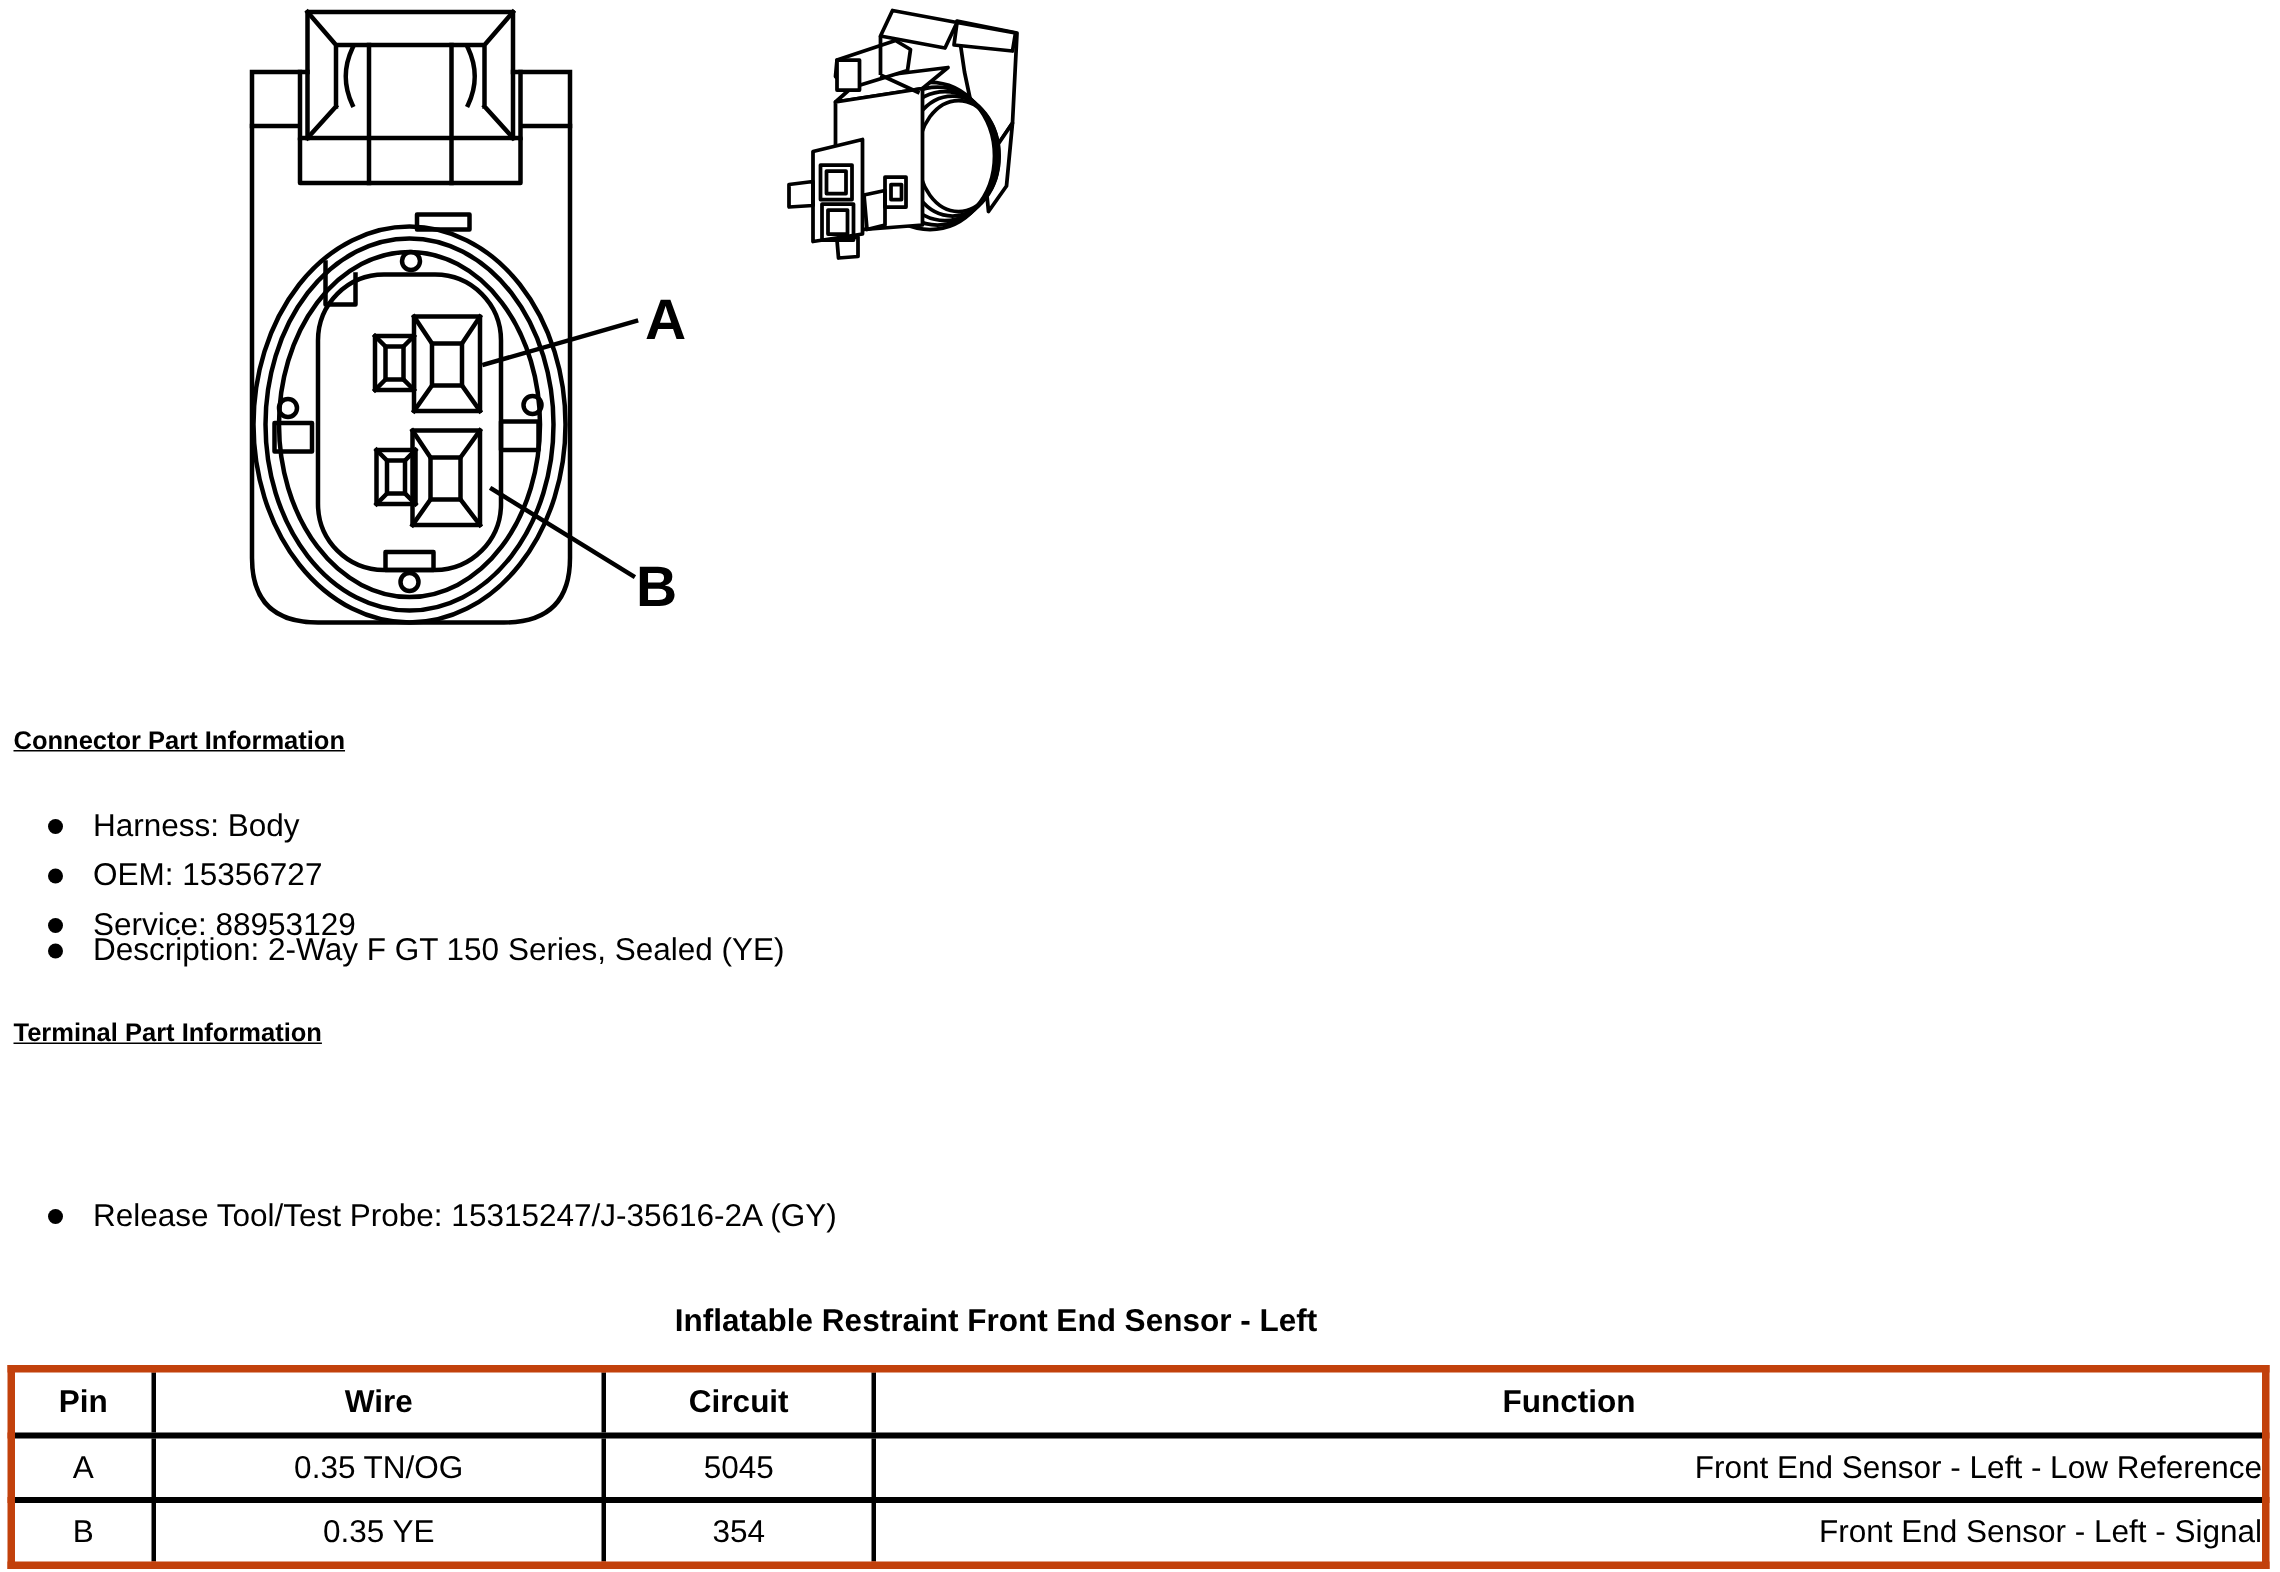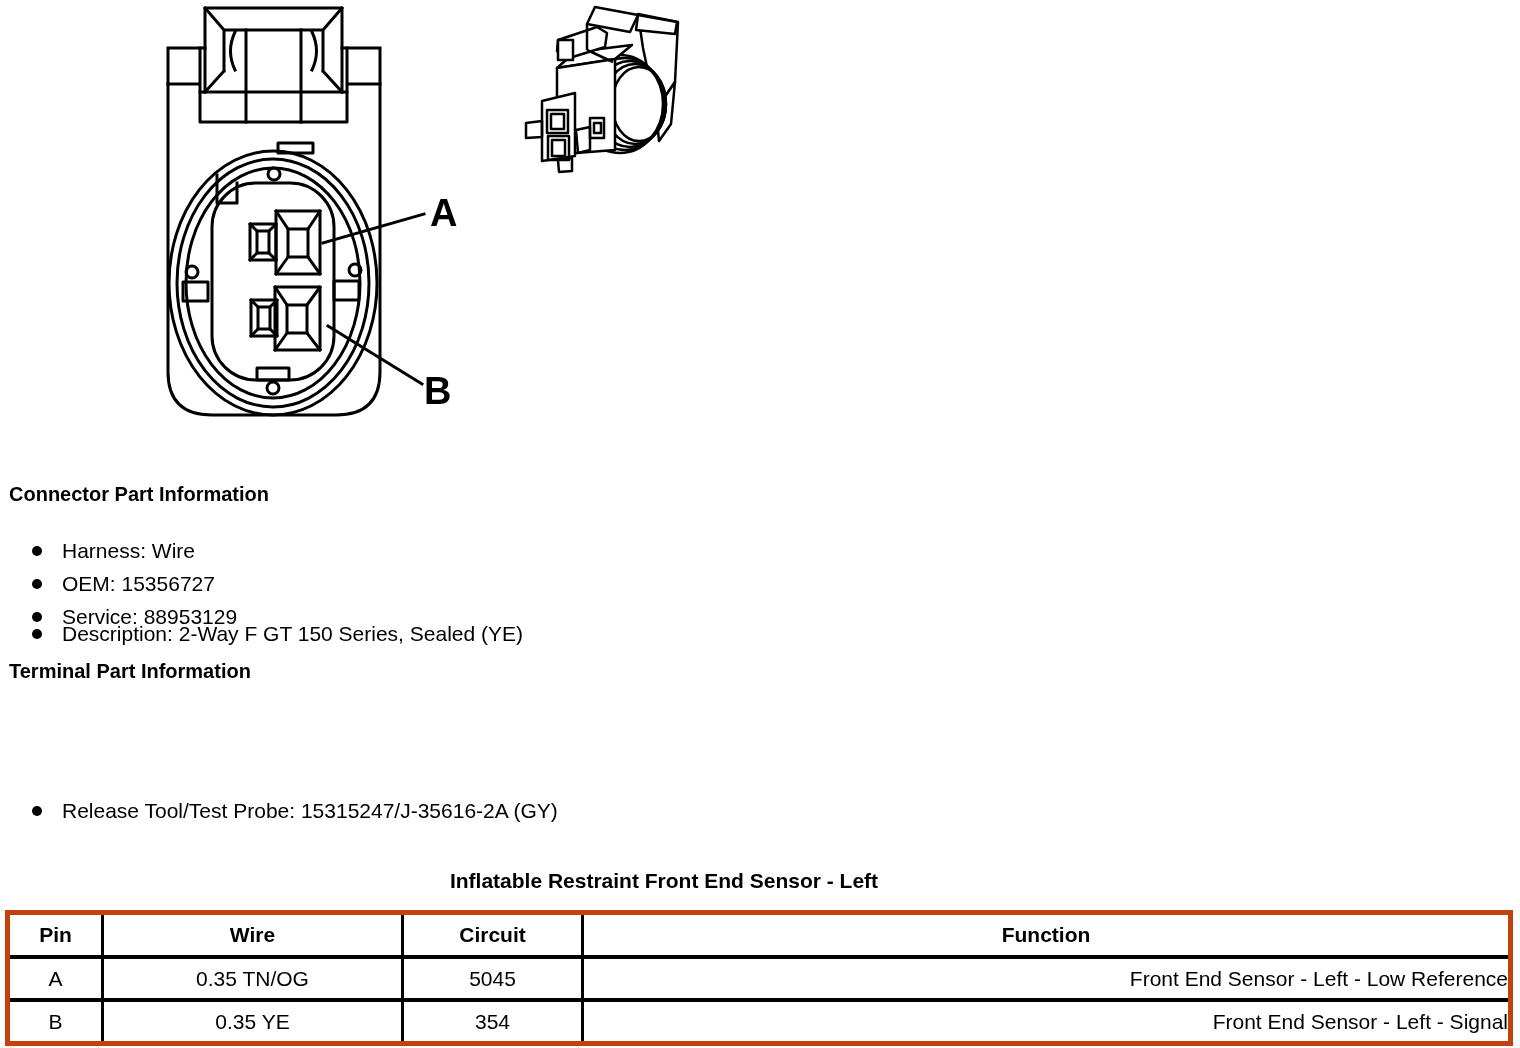--- a/index.html
+++ b/index.html
@@ -6,21 +6,21 @@
   .page{
     position:relative;
     width:1520px;height:1048px;
     background:#ffffff;
     font-family:"Liberation Sans", sans-serif;
     color:#000;
     overflow:hidden;
   }
   .abs{position:absolute;}
   .heading{
-    font-size:20px;font-weight:bold;line-height:24px;white-space:nowrap;
+    font-size:17px;font-weight:bold;line-height:24px;white-space:nowrap;text-decoration:underline;
   }
   .bullet-item{
     position:absolute;left:32px;display:flex;align-items:flex-start;
     font-size:21px;line-height:24px;white-space:nowrap;
   }
   .bullet-dot{
     width:10px;height:10px;border-radius:50%;background:#000;
     margin-top:7px;margin-right:20px;flex:0 0 auto;
   }
   .table-title{
@@ -133,36 +133,36 @@
       <rect x="32" y="140" width="13" height="16"></rect>
       <path d="M6 123 L22 121 V137 L6 138 Z"></path>
       <path d="M38 160 L52 158 V171 L39 172 Z"></path>
     </g>
   </svg>
 
   <div class="abs heading" style="left:9px;top:482px">Connector Part Information</div>
 
   <div class="bullet-item" style="top:539px">
     <span class="bullet-dot"></span>
-    <span>Harness: Wire</span>
+    <span>Harness: Body</span>
   </div>
   <div class="bullet-item" style="top:572px">
     <span class="bullet-dot"></span>
     <span>OEM: 15356727</span>
   </div>
   <div class="bullet-item" style="top:605px">
     <span class="bullet-dot"></span>
     <span>Service: 88953129</span>
   </div>
   <div class="bullet-item" style="top:622px">
     <span class="bullet-dot"></span>
     <span>Description: 2-Way F GT 150 Series, Sealed (YE)</span>
   </div>
 
-  <div class="abs heading" style="left:9px;top:659px">Terminal Part Information</div>
+  <div class="abs heading" style="left:9px;top:677px">Terminal Part Information</div>
 
   <div class="bullet-item" style="top:799px">
     <span class="bullet-dot"></span>
     <span>Release Tool/Test Probe: 15315247/J-35616-2A (GY)</span>
   </div>
 
   <div class="table-title">Inflatable Restraint Front End Sensor - Left</div>
 
   <table class="pinout">
     <colgroup>

